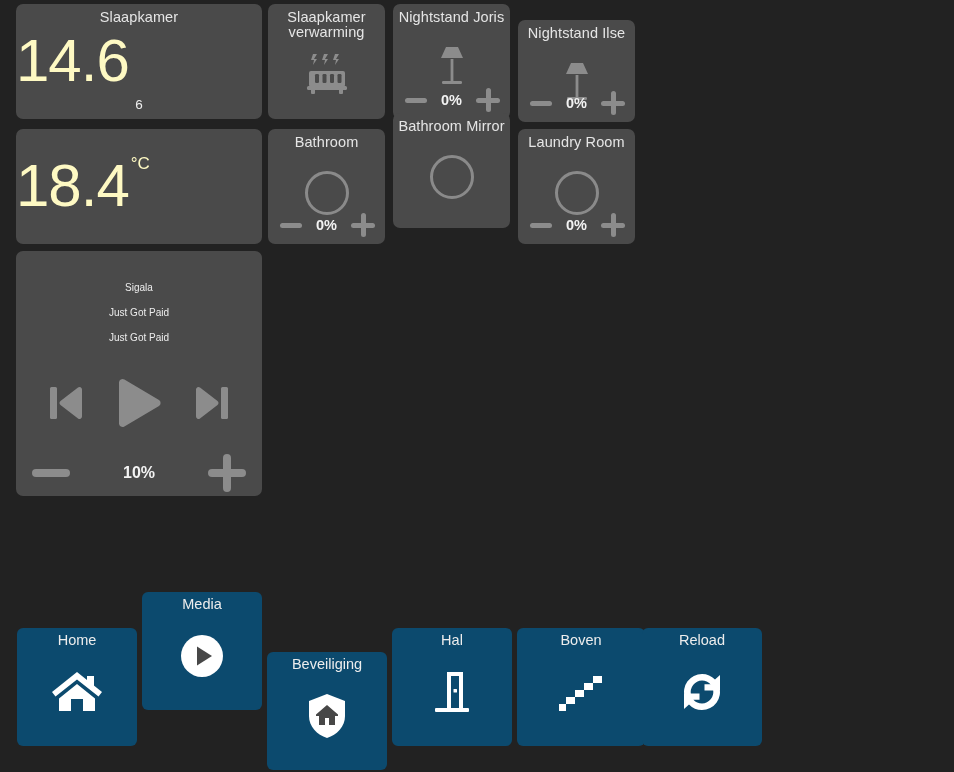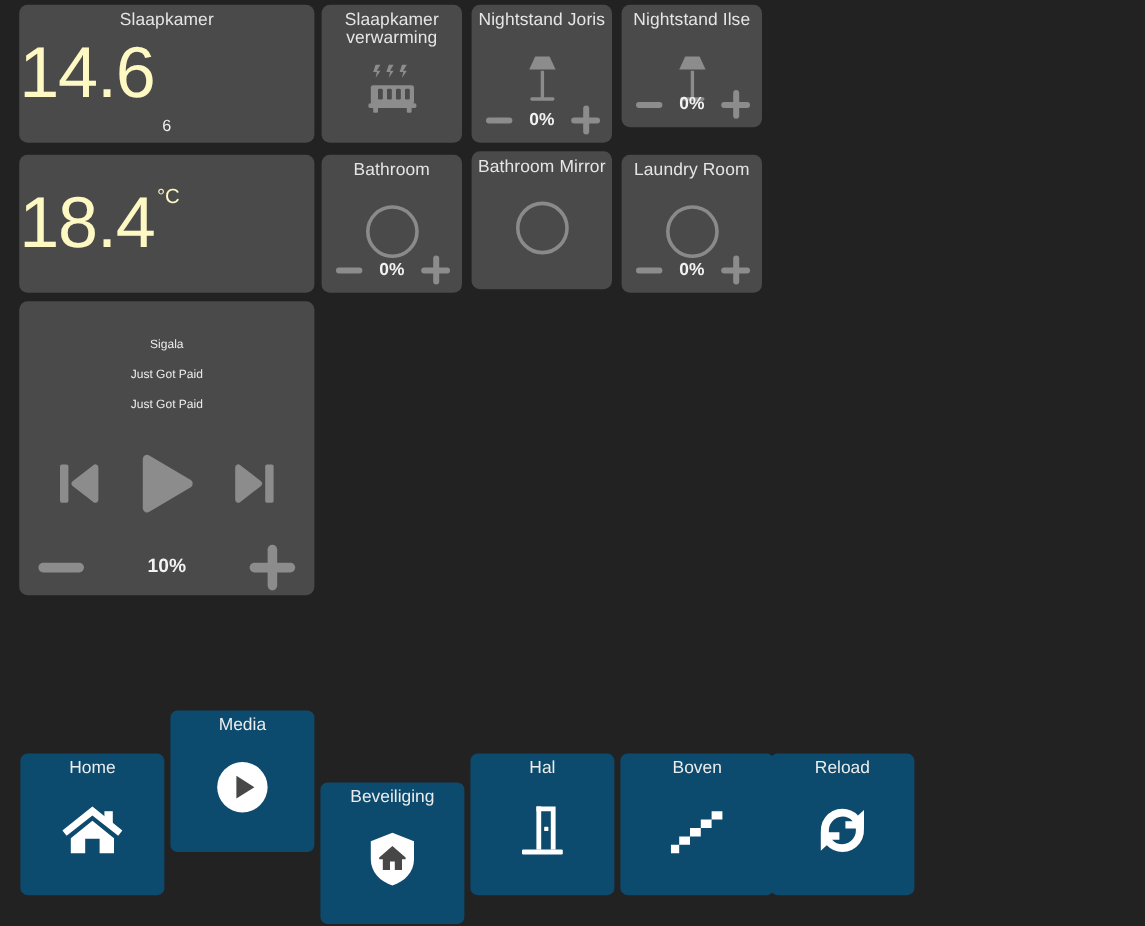--- a/index.html
+++ b/index.html
@@ -285,21 +285,21 @@
       </g>
     </svg>
   </div>
   <div class="ctl-row">
     <div class="btn-minus"></div>
     <div class="ctl-pct">0%</div>
     <div class="btn-plus"></div>
   </div>
 </div>
 
-<div class="tile" style="left:518px; top:4px; width:117px; height:102px;text-decoration:underline;">
+<div class="tile" style="left:518px; top:20px; width:117px; height:102px;text-decoration:underline;">
   <div class="tile-title">Nightstand Ilse</div>
   <div class="icon-wrap" style="top:36px; height:52px;">
     <svg width="34" height="46" viewBox="0 0 34 46" aria-hidden="true">
       <g fill="#8c8c8c">
         <path d="M11 4 h12 l5 11 h-22 z"></path>
         <rect x="15.6" y="16" width="2.8" height="23"></rect>
         <rect x="7" y="38" width="20" height="3" rx="1.2"></rect>
       </g>
     </svg>
   </div>
@@ -321,21 +321,21 @@
   <div class="icon-wrap" style="top:40px; height:48px;">
     <div class="circle-icon"></div>
   </div>
   <div class="ctl-row">
     <div class="btn-minus"></div>
     <div class="ctl-pct">0%</div>
     <div class="btn-plus"></div>
   </div>
 </div>
 
-<div class="tile" style="left:393px; top:126px; width:117px; height:115px;">
+<div class="tile" style="left:393px; top:113px; width:117px; height:115px;">
   <div class="tile-title">Bathroom Mirror</div>
   <div class="icon-wrap" style="top:40px; height:48px;">
     <div class="circle-icon"></div>
   </div>
 </div>
 
 <div class="tile" style="left:518px; top:129px; width:117px; height:115px;">
   <div class="tile-title">Laundry Room</div>
   <div class="icon-wrap" style="top:40px; height:48px;">
     <div class="circle-icon"></div>

